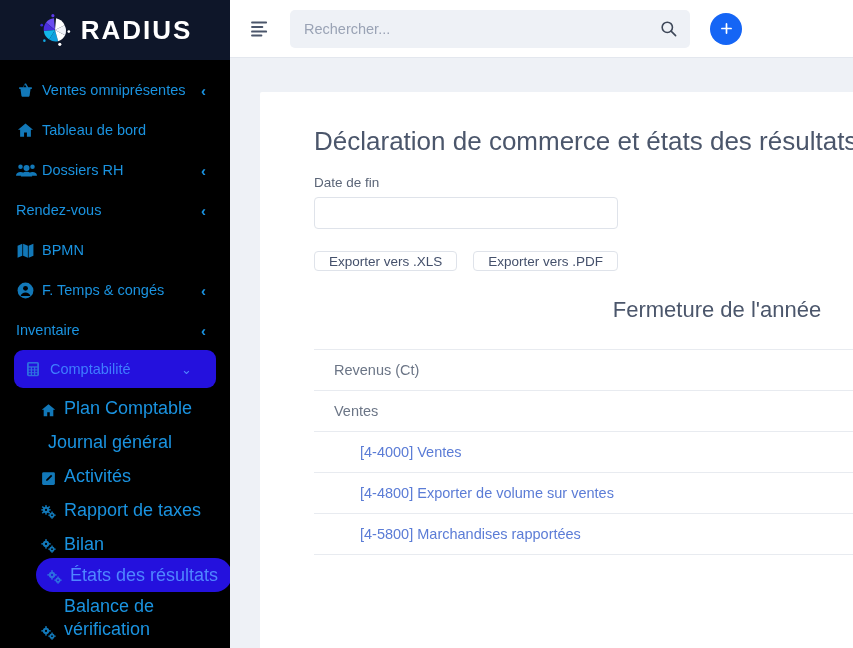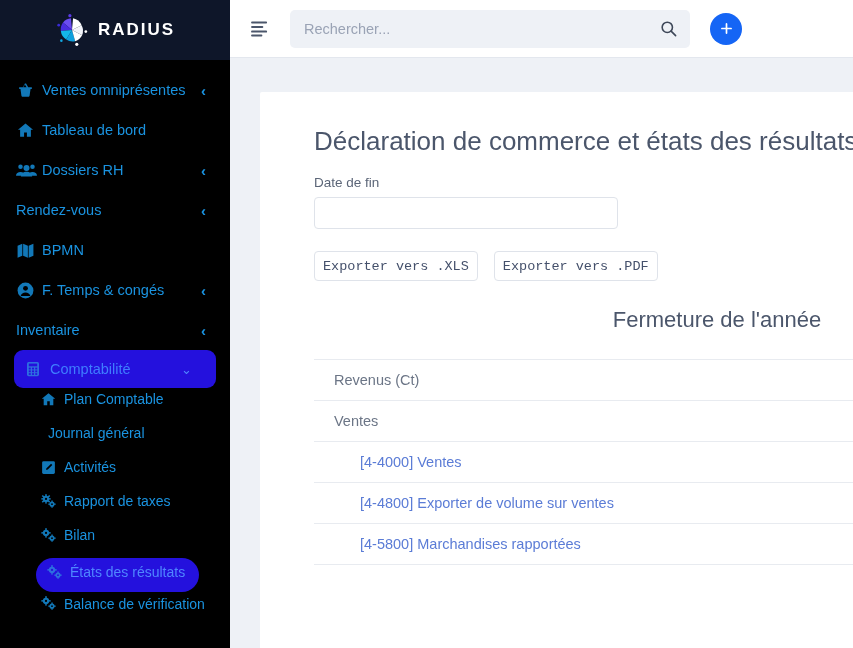--- a/index.html
+++ b/index.html
@@ -19,21 +19,21 @@
     position: relative;
   }
   .brand {
     height: 60px;
     background: #0e1629;
     display: flex; align-items: center; justify-content: center;
     gap: 9px;
   }
   .brand-logo { width: 34px; height: 34px; display:block; }
   .brand-text {
-    color: #ffffff; font-size: 17px; font-weight: bold;
+    color: #ffffff; font-size: 26px; font-weight: bold;
     letter-spacing: 2.0px;
   }
 
   .nav { padding-top: 10px; }
   .nav-item {
     display: flex; align-items: center;
     height: 40px;
     padding: 0 24px 0 16px;
     color: #1a93e0;
     font-size: 14.5px;
@@ -59,25 +59,25 @@
     margin: 0 14px;
     padding-left: 10px;
     color: #3f7dff;
     height: 38px;
   }
   .nav-item.active .ic { color: #2d6fe0; }
   .nav-item.active .chev { color: #4f86ff; font-weight: normal; font-size: 13px; }
 
   .sub { }
   .sub-item {
-    display: flex; align-items: flex-start;
+    display: flex; align-items: flex-end;
     min-height: 34px;
     padding: 3px 10px 3px 40px;
     color: #1a93e0;
-    font-size: 14px;
+    font-size: 18px;
     cursor: pointer;
   }
   .sub-item .ic {
     width: 24px; flex: 0 0 24px;
     display: inline-flex; align-items: center;
     color: #1278b8;
   }
   .sub-item.plain { padding-left: 48px; }
   .sub-item.pill {
     background: #2411dd;
@@ -183,26 +183,26 @@
   .info-dot {
     width: 17px; height: 17px; border-radius: 50%;
     background: #2b3a52;
     color: #fff; font-size: 11px; font-weight: bold;
     display: flex; align-items: center; justify-content: center;
     font-family: "Liberation Serif", serif;
   }
 
   .btn-row { display: flex; gap: 16px; margin-bottom: 26px; }
   .btn {
-    height: 30px;
-    padding: 0 8px;
+    height: 20px;
+    padding: 0 14px;
     background: #ffffff;
     border: 1px solid #dfe3ea;
     border-radius: 4px;
-    font-family: Liberation Mono, monospace;
+    font-family: Liberation Sans, sans-serif;
     font-size: 13.5px;
     color: #44506b;
     cursor: pointer;
     white-space: nowrap;
   }
 
   .section-title {
     font-size: 22px; color: #4b566b; font-weight: normal;
     text-align: center;
     margin: 14px 0 26px 0;

